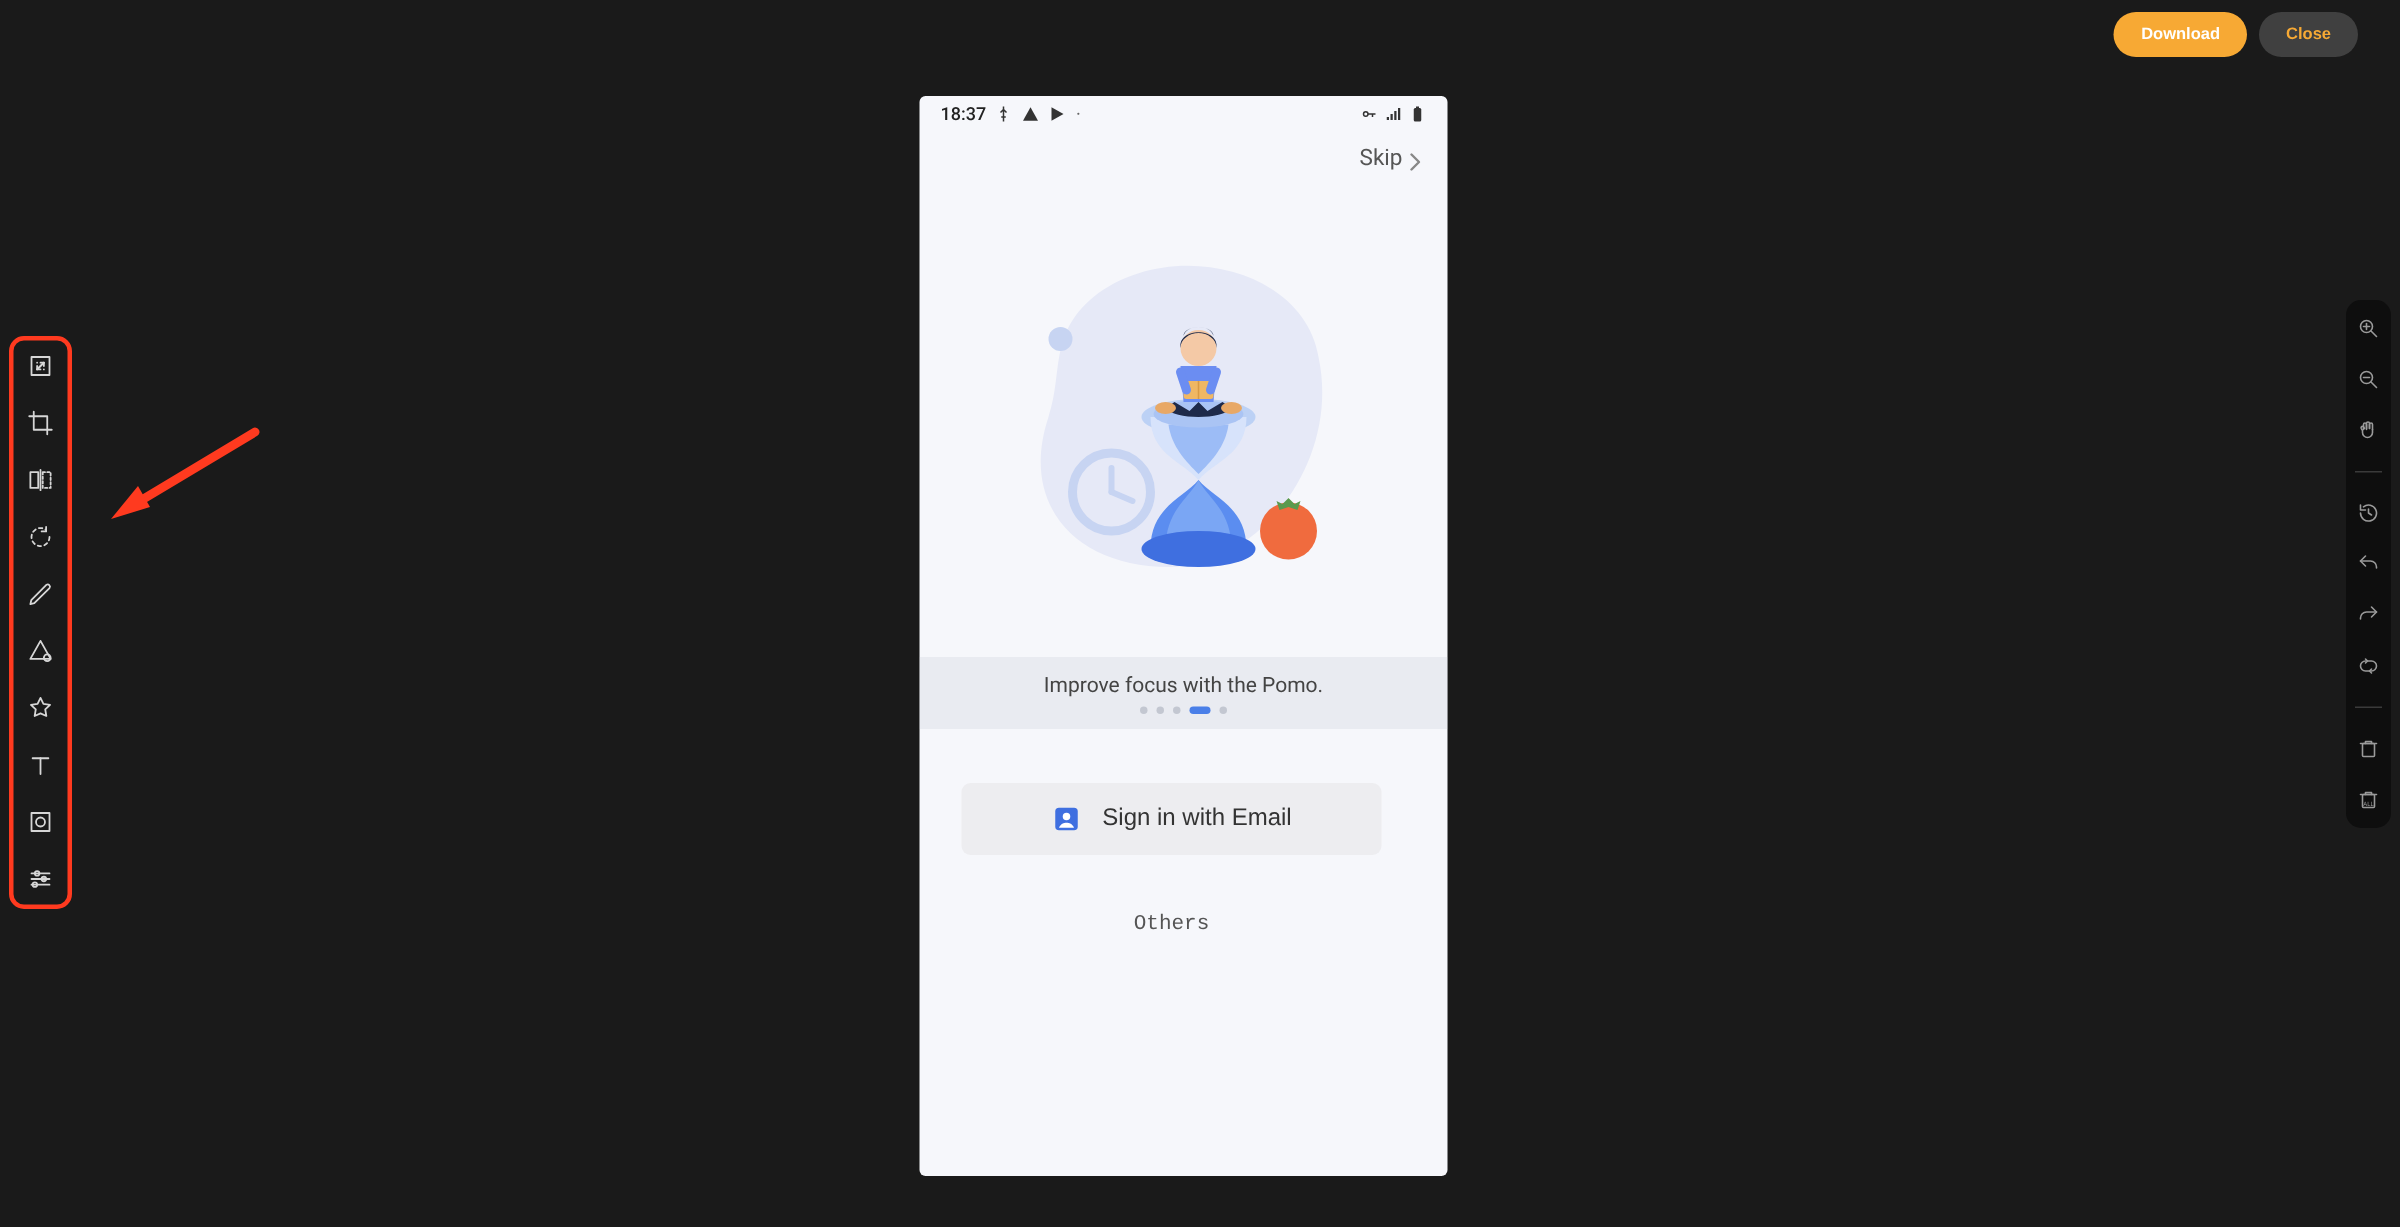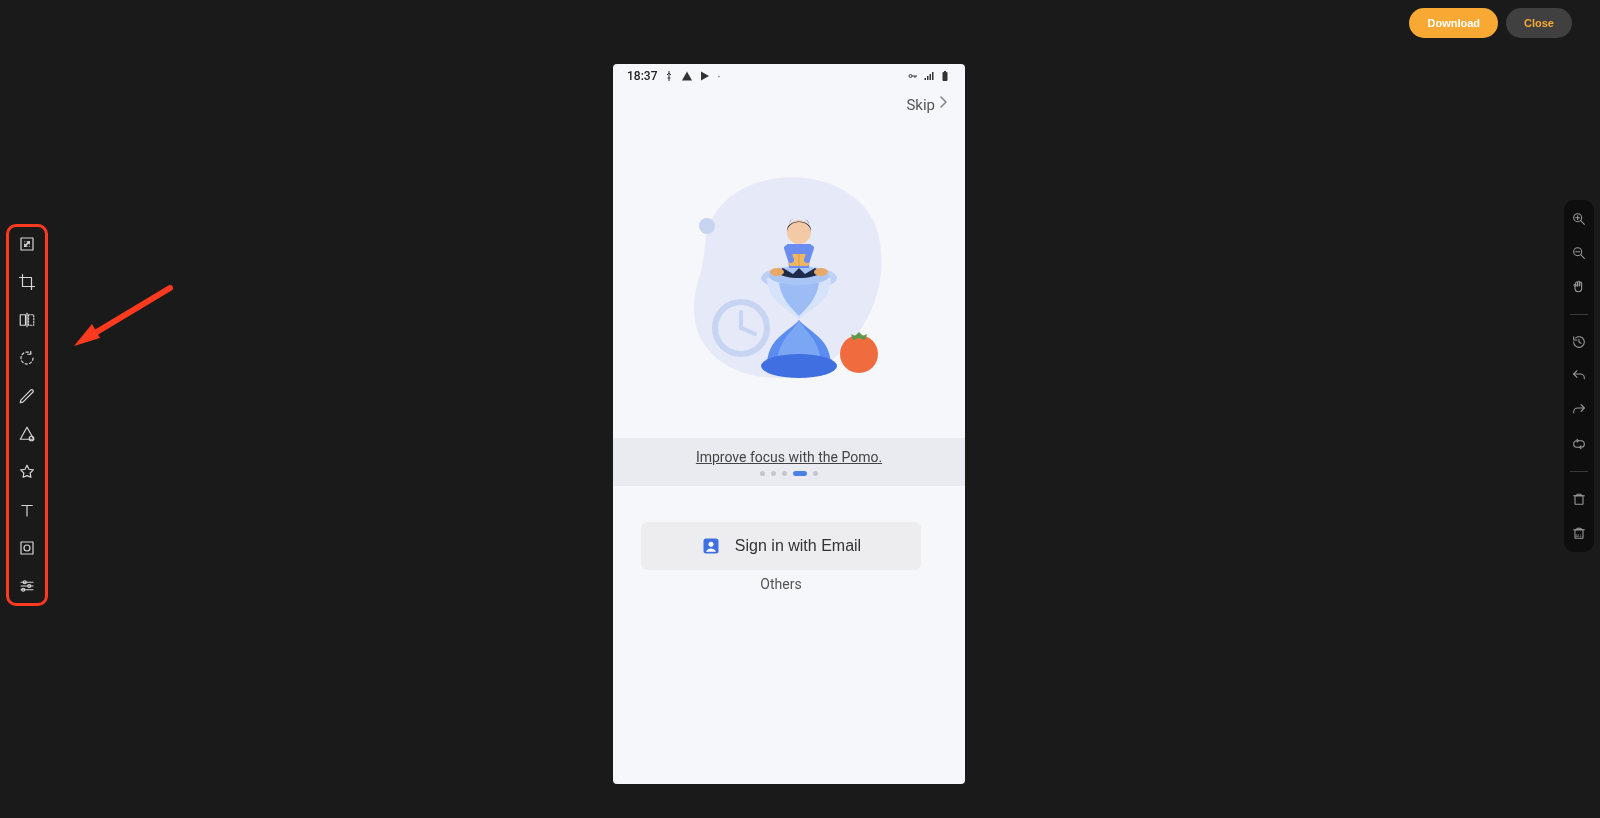--- a/index.html
+++ b/index.html
@@ -19,30 +19,30 @@
   .rtool{width:18px;height:18px;display:flex;align-items:center;justify-content:center;color:#9a9a9a;cursor:pointer;}
   .rtool svg{width:16px;height:16px;stroke:#9a9a9a;fill:none;stroke-width:1.6;stroke-linecap:round;stroke-linejoin:round;}
   .rdiv{width:18px;height:1px;background:#3a3a3a;margin:2px 0;}
   
   .phone{position:absolute;left:613px;top:64px;width:352px;height:720px;background:#f6f7fb;border-radius:4px;overflow:hidden;display:flex;flex-direction:column;}
   .statusbar{height:24px;padding:0 14px;display:flex;align-items:center;justify-content:space-between;font-size:12px;color:#222;font-weight:500;}
   .statusbar .left{display:flex;align-items:center;gap:6px;}
   .statusbar .right{display:flex;align-items:center;gap:4px;}
   .micro-icon{width:12px;height:12px;display:flex;align-items:center;justify-content:center;}
   .micro-icon svg{width:12px;height:12px;fill:#333;}
-  .skip-row{display:flex;justify-content:flex-end;align-items:flex-start;padding:8px 18px 4px 18px;font-size:15px;color:#555;gap:4px;}
+  .skip-row{display:flex;justify-content:flex-end;align-items:flex-end;padding:8px 18px 4px 18px;font-size:15px;color:#555;gap:4px;}
   .illus-wrap{flex:0 0 auto;height:320px;position:relative;display:flex;align-items:center;justify-content:center;}
-  .caption-band{background:rgba(200,204,214,0.28);height:48px;display:flex;flex-direction:column;align-items:center;justify-content:center;font-size:14px;color:#444;text-decoration:underline;}
+  .caption-band{background:rgba(200,204,214,0.28);height:48px;display:flex;flex-direction:column;align-items:center;justify-content:center;font-size:14px;color:#444;}
   .dots{display:flex;gap:6px;margin-top:6px;}
   .dot{width:5px;height:5px;border-radius:3px;background:#c3c7d1;}
   .dot.active{width:14px;background:#4a7fe8;}
-  .signin-area{padding:36px 44px 8px 28px;display:flex;flex-direction:column;align-items:center;}
+  .signin-area{padding:36px 44px 8px 28px;display:flex;flex-direction:column;gap:16px;align-items:center;}
   .signin-btn{width:100%;height:48px;background:#ededf0;border-radius:6px;display:flex;align-items:center;justify-content:center;gap:14px;font-size:16px;color:#333;cursor:pointer;border:none;}
   .signin-btn .bicon{width:20px;height:20px;display:flex;align-items:center;justify-content:center;}
-  .others{font-size:14px;color:#555;margin-top:6px;cursor:pointer;}
+  .others{font-size:14px;color:#555;margin-top:22px;cursor:pointer;font-family:Liberation Mono, monospace;}
 </style>
 </head>
 <body>
 
 <div class="top-buttons">
   <button class="pill download">Download</button>
   <button class="pill close">Close</button>
 </div>
 
 <div class="left-toolbar">

